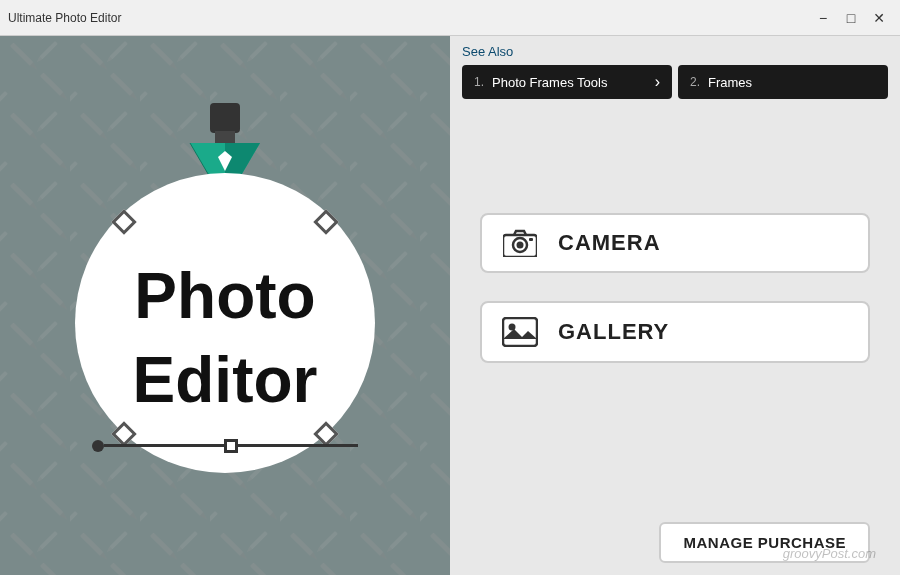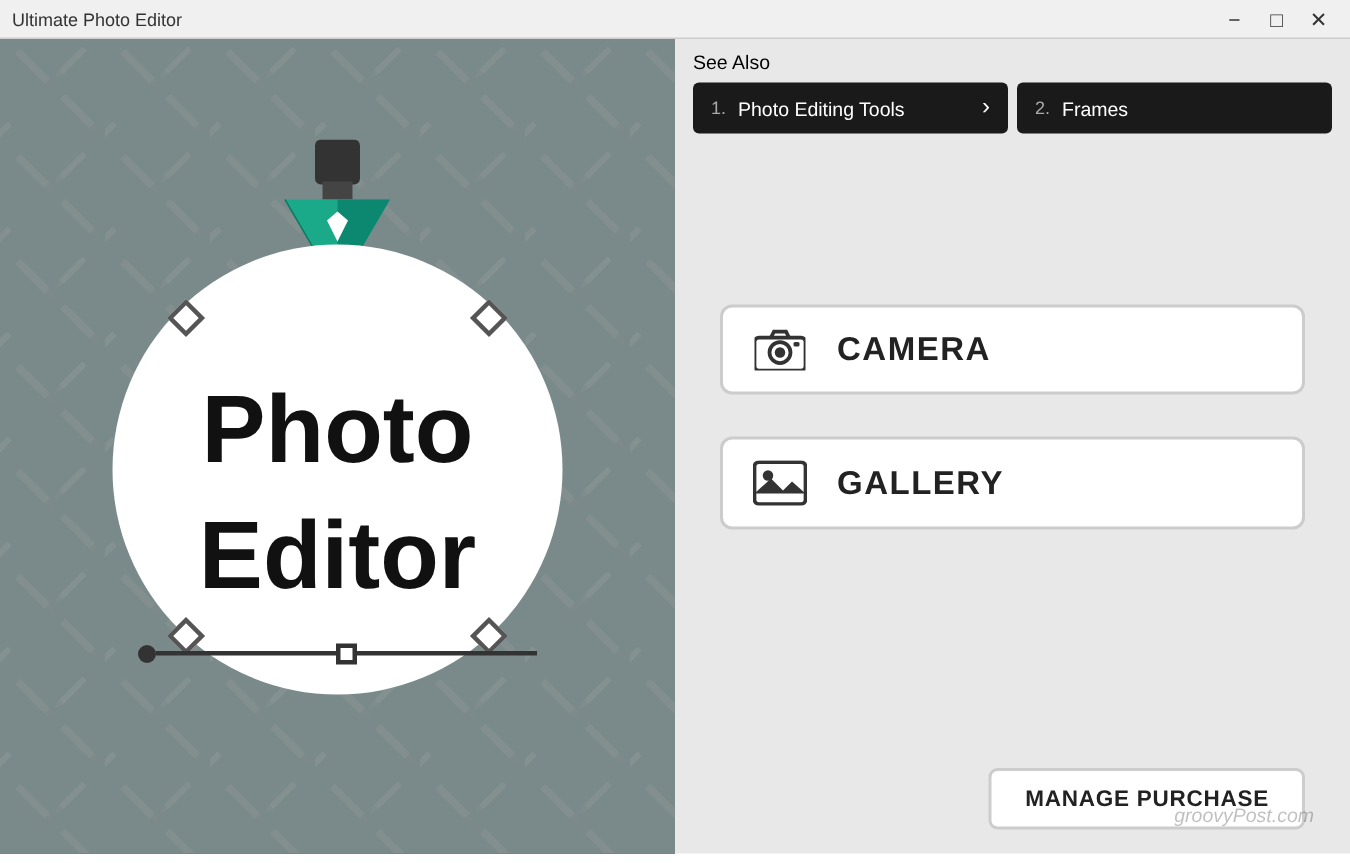--- a/index.html
+++ b/index.html
@@ -1,20 +1,20 @@
 <!DOCTYPE html>
 <html><head>
   <meta charset="utf-8">
   <style>
     * { margin: 0; padding: 0; box-sizing: border-box; }
     body { width: 900px; height: 575px; overflow: hidden; font-family: 'Segoe UI', Arial, sans-serif; background: #fff; }
 
     
     .titlebar {
-      height: 26px;
+      height: 36px;
       background: #f0f0f0;
       display: flex;
       align-items: center;
       justify-content: space-between;
       padding: 0 8px;
       border-bottom: 1px solid #ccc;
       user-select: none;
     }
     .titlebar-title {
       font-size: 12px;
@@ -160,21 +160,21 @@
       position: relative;
     }
 
     
     .see-also {
       background: #e8e8e8;
       padding: 8px 12px 6px;
     }
     .see-also-title {
       font-size: 13px;
-      color: #000000;
+      color: #0c4a6e;
       margin-bottom: 6px;
     }
     .see-also-items {
       display: flex;
       gap: 6px;
     }
     .see-also-item {
       display: flex;
       align-items: center;
       justify-content: space-between;
@@ -361,21 +361,21 @@
     </div>
   </div>
 
   <div class="right-panel">
 
     <div class="see-also">
       <div class="see-also-title">See Also</div>
       <div class="see-also-items">
         <div class="see-also-item">
           <span class="item-num">1.</span>
-          <span class="item-text">Photo Editing Tools</span>
+          <span class="item-text">Photo Frames Tools</span>
           <span class="chevron">›</span>
         </div>
         <div class="see-also-item-partial see-also-item">
           <span class="item-num">2.</span>
           <span class="item-text">Frames</span>
         </div>
       </div>
     </div>
 
     <div class="buttons-area">

